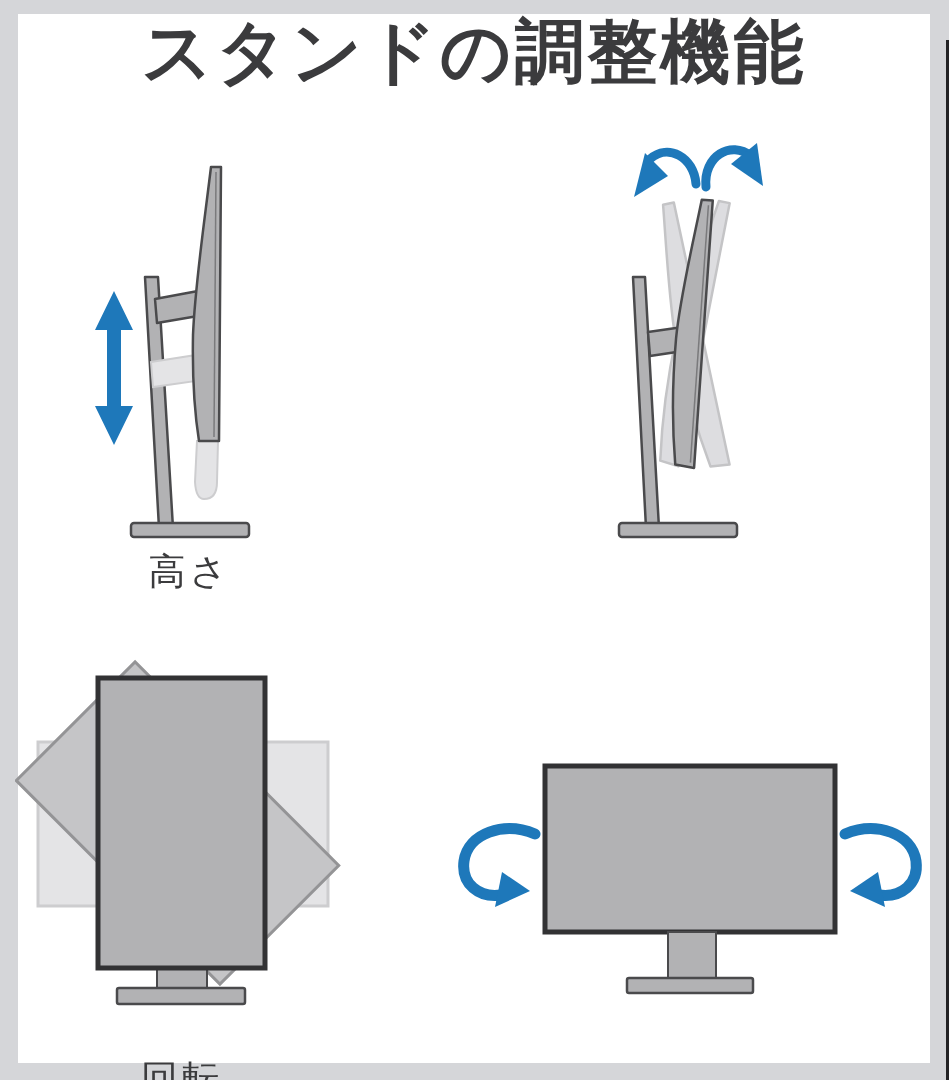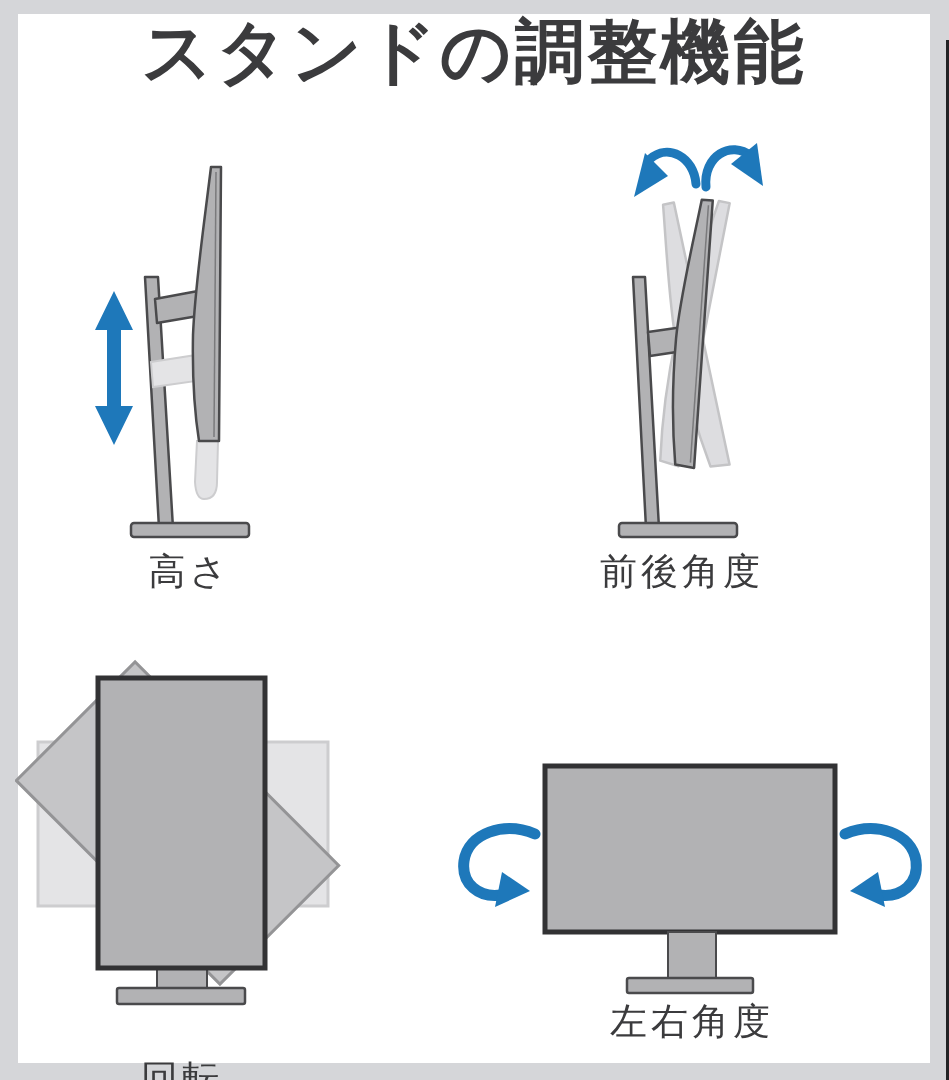--- a/index.html
+++ b/index.html
@@ -102,16 +102,14 @@
       <polygon points="530,891 502,872 495,907" style="fill:var(--accent-blue)"></polygon>
     </g>
 
     <g>
       <path d="M845,834 C876,821 912,833 916,861 C919,884 901,898 879,895" style="fill:none;stroke:var(--accent-blue);stroke-width:11;stroke-linecap:round"></path>
       <polygon points="850,891 878,872 885,907" style="fill:var(--accent-blue)"></polygon>
     </g>
   </svg>
 
   <div class="label label-height">高さ</div>
-  <div class="label label-tilt">前後角度</div>
   <div class="label label-pivot">回転</div>
-  <div class="label label-swivel">左右角度</div>
 </div>
 
 </body></html>

